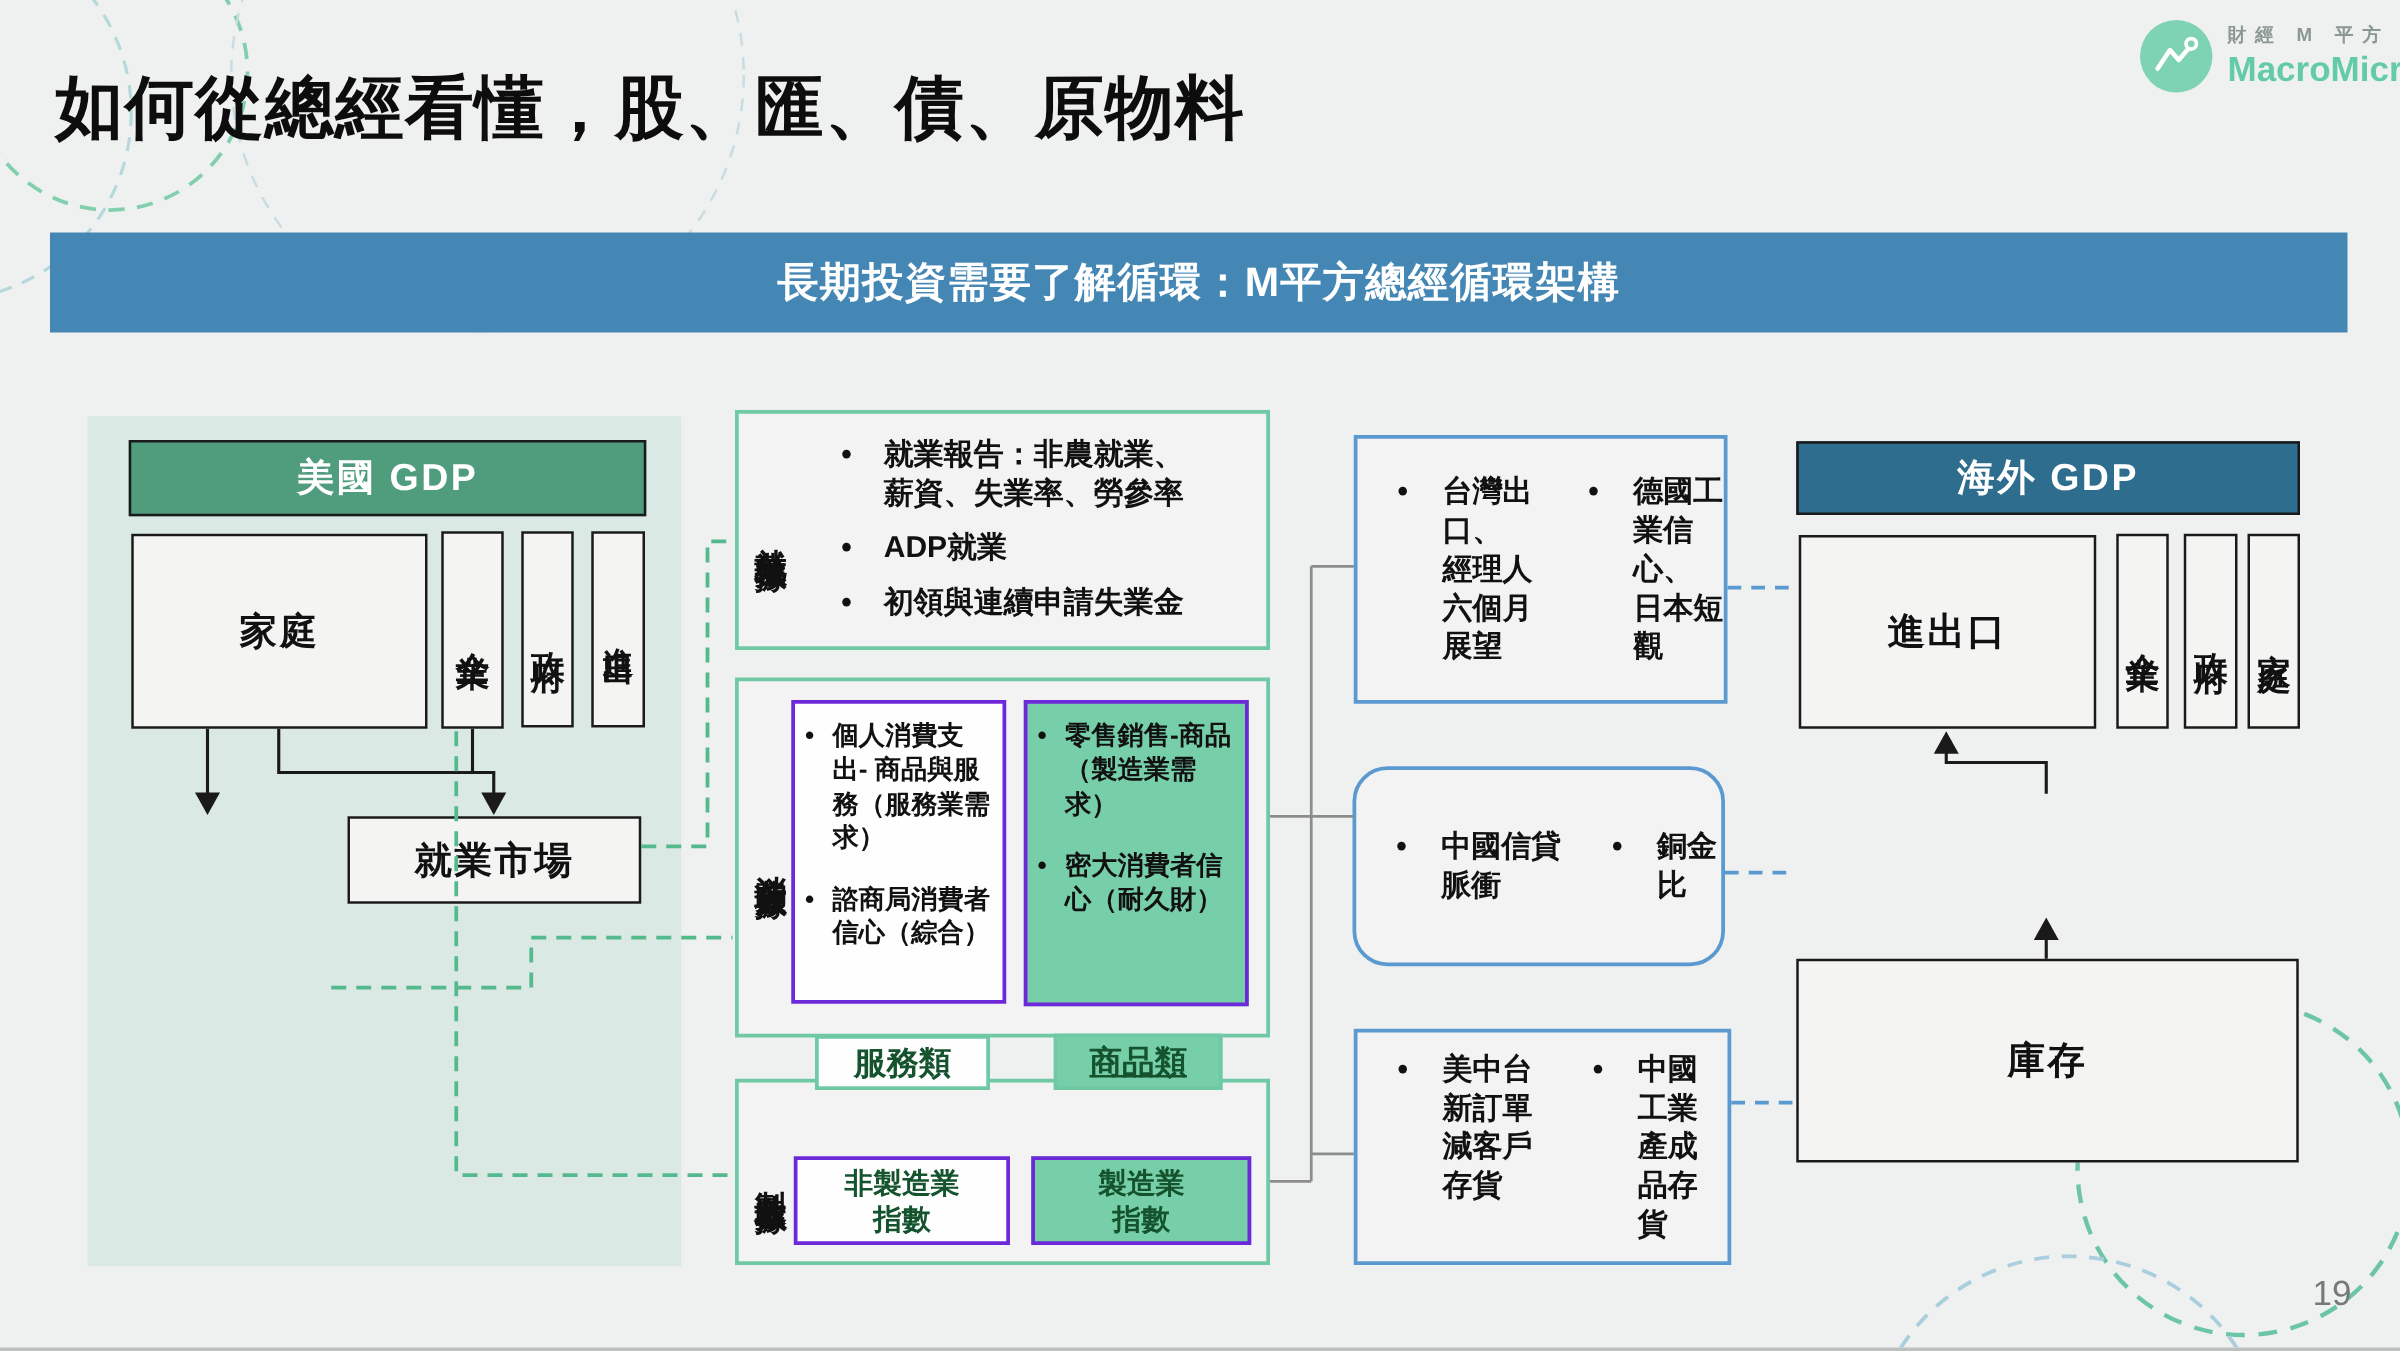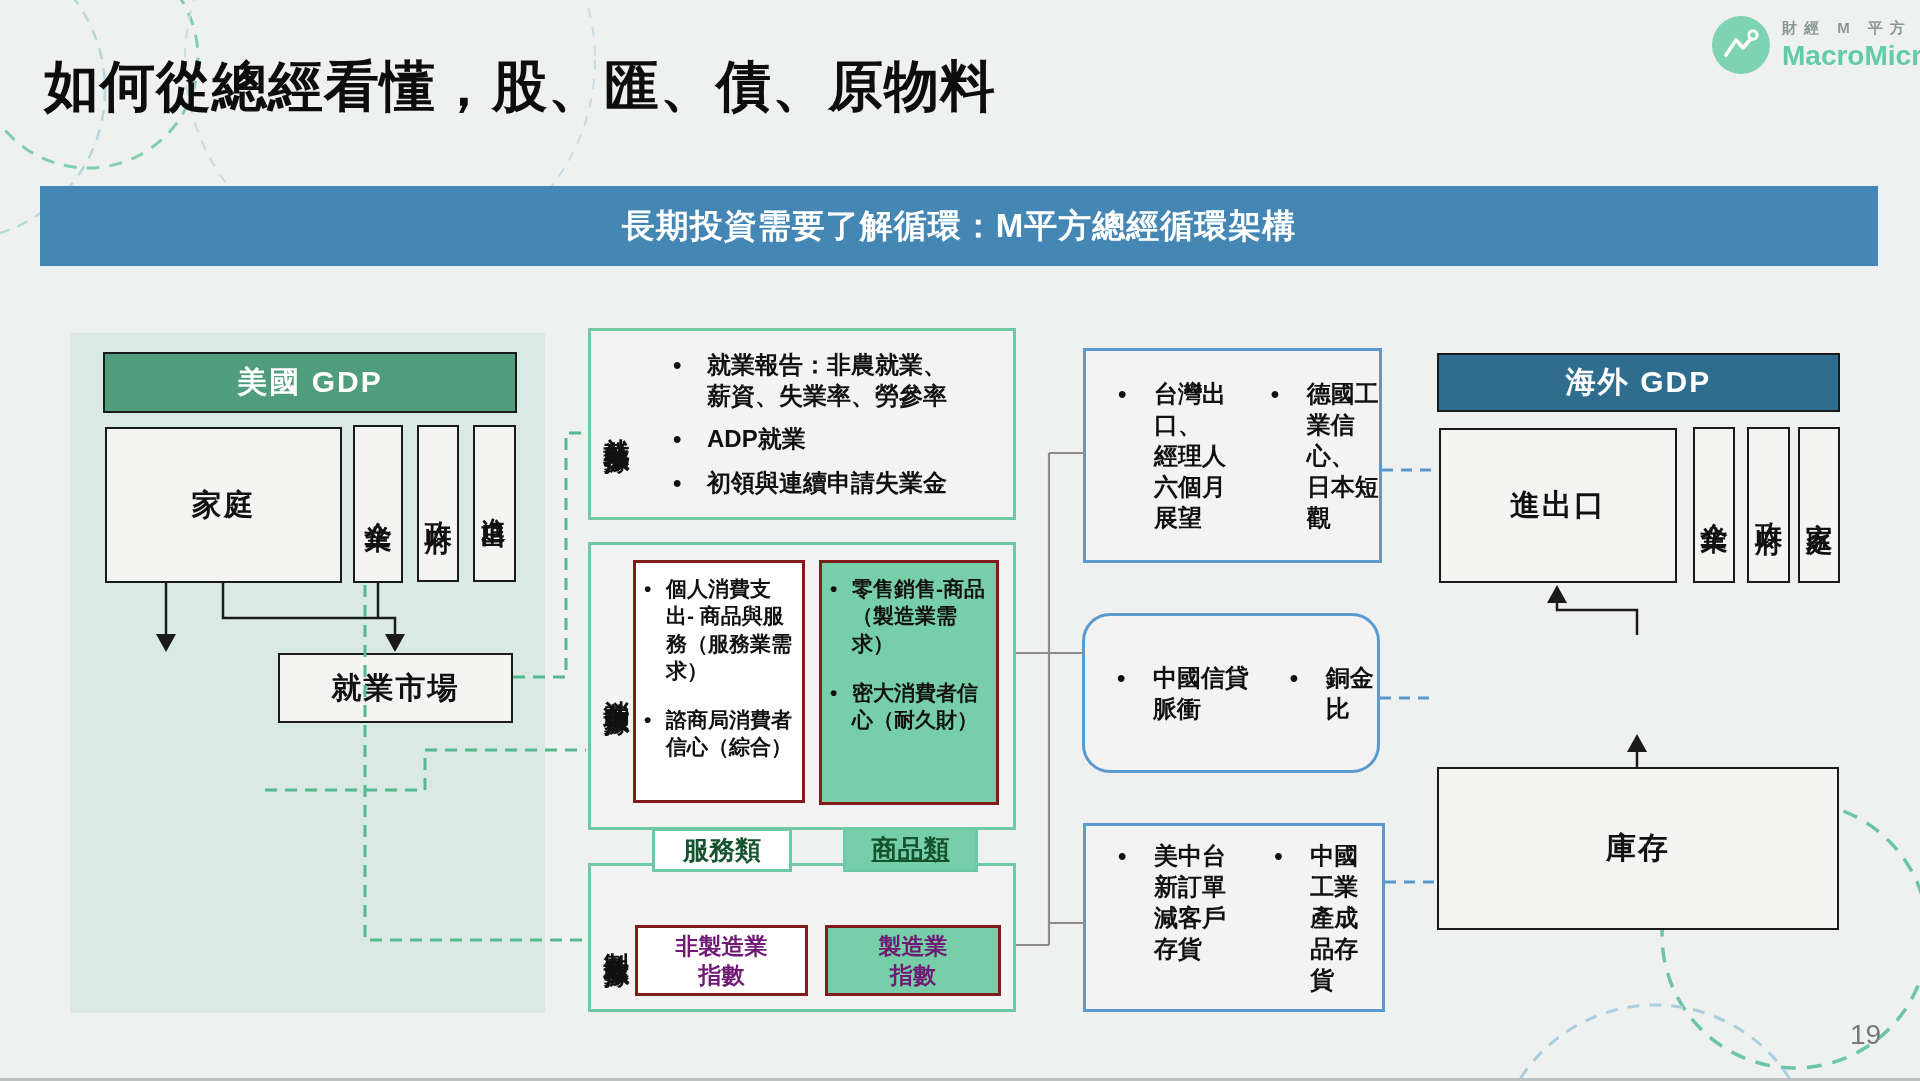--- a/index.html
+++ b/index.html
@@ -34,30 +34,30 @@
   .group { position:absolute; border:3.5px solid #6fc9a5; background:#f2f3f2; z-index:2; }
   .group-label { position:absolute; left:9px; top:50%; transform:translateY(-50%); writing-mode:vertical-rl; font-weight:700; font-size:26px; color:#111; letter-spacing:3px; }
 
   ul.bullets { list-style:none; }
   ul.bullets li { position:relative; font-weight:700; color:#111; white-space:pre-line; }
   ul.bullets li::before { content:"\2022"; position:absolute; left:6px; top:0; }
 
   .emp-bullets { position:absolute; left:76px; top:50%; transform:translateY(-50%); width:330px; display:flex; flex-direction:column; gap:13px; }
   .emp-bullets li { font-size:24px; line-height:1.28; padding-left:40px; }
 
-  .subbox { position:absolute; border:3px solid #7f1d1d; background:#fdfefd; z-index:2; }
+  .subbox { position:absolute; border:3px solid #6d28d9; background:#fdfefd; z-index:2; }
   .subbox.fill { background:#76cfa8; }
   .sub-bullets { position:absolute; left:2px; top:12px; width:94%; display:flex; flex-direction:column; gap:22px; }
   .sub-bullets li { font-size:21px; line-height:1.3; padding-left:28px; }
   .sub-bullets li::before { left:8px; }
 
   .tag { position:absolute; display:flex; align-items:center; justify-content:center; border:3px solid #6fc9a5; font-size:26px; font-weight:700; color:#14532d; z-index:3; background:#fdfefd; }
   .tag.fill { background:#76cfa8;text-decoration:underline; }
 
-  .idx { display:flex; align-items:center; justify-content:center; text-align:center; font-size:23px; font-weight:700; color:#701a75; white-space:pre-line; line-height:1.25; }
+  .idx { display:flex; align-items:center; justify-content:center; text-align:center; font-size:23px; font-weight:700; color:#14532d; white-space:pre-line; line-height:1.25; }
 
   .signal { position:absolute; border:3px solid #5b9ad0; background:#f2f3f2; z-index:2; display:flex; align-items:center; }
   .signal ul { display:flex; flex-direction:row; gap:28px; width:100%; padding-left:26px; }
   .signal li { font-size:24px; line-height:1.3; padding-left:42px; }
 
   .page-number { position:absolute; left:1850px; top:1019px; font-size:28px; color:#76797a; z-index:2; }
 </style>
 </head>
 <body>
 

